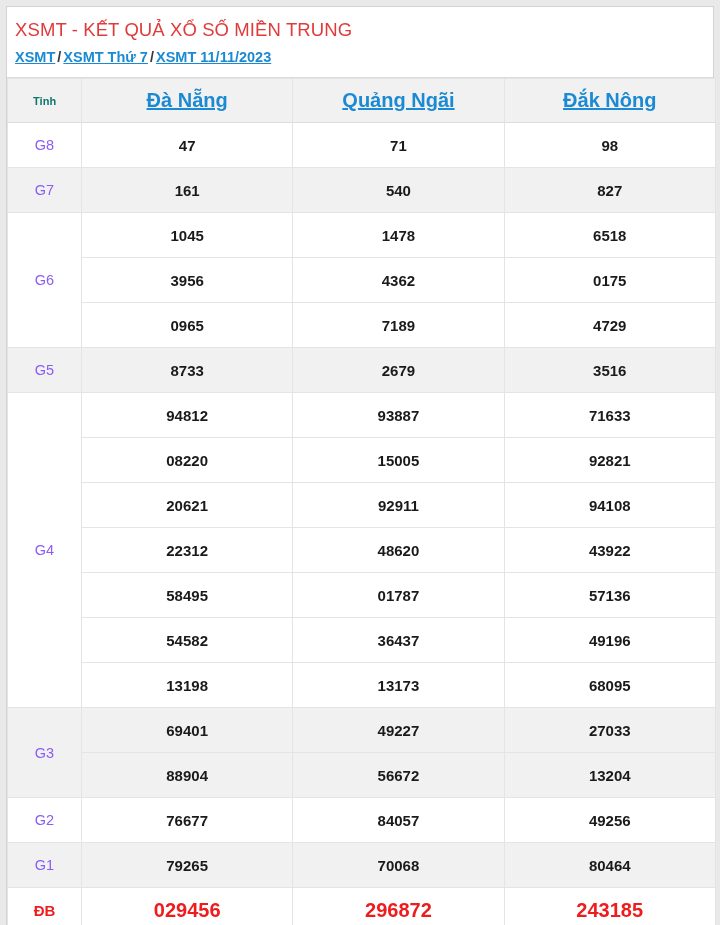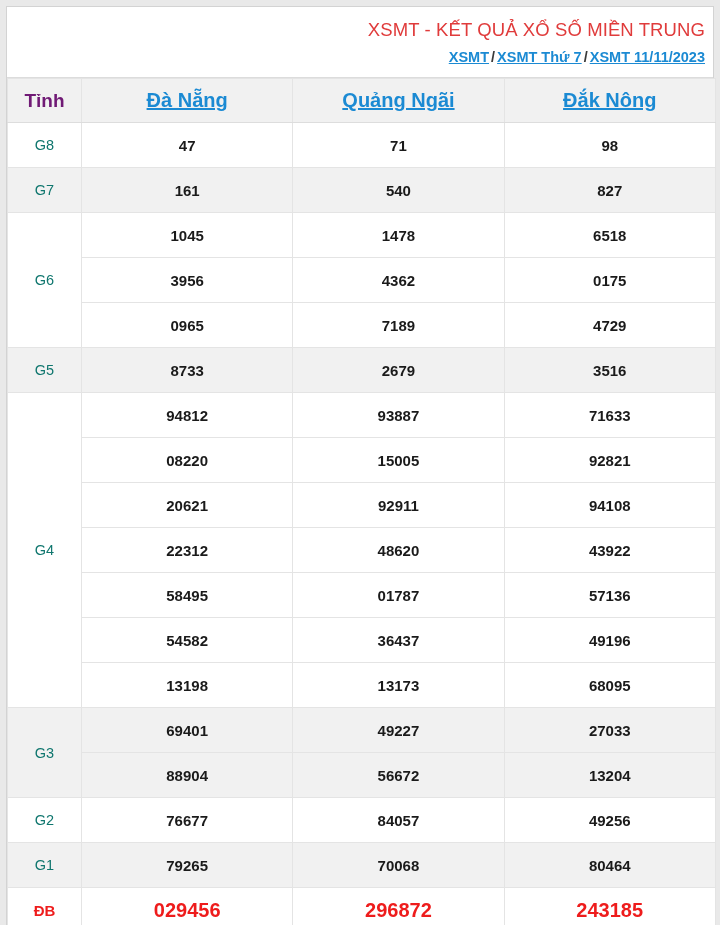--- a/index.html
+++ b/index.html
@@ -20,22 +20,22 @@
     position: absolute;
     left: 6px;
     top: 6px;
     width: 708px;
     background: #ffffff;
     border: 1px solid #d3d3d3;
     box-sizing: border-box;
   }
   
   .header {
-    padding: 11px 8px 10px 8px;
-    text-align: right;
+    padding: 11px 20px 10px 8px;
+    text-align: left;
     border-bottom: 1px solid #dcdcdc;
     background: #ffffff;
   }
   .title {
     color: #e03b3b;
     font-size: 18.5px;
     line-height: 24px;
     letter-spacing: .1px;
     font-weight: 400;
     margin-bottom: 5px;
@@ -72,33 +72,33 @@
     text-align: center;
     vertical-align: middle;
     padding: 0;
   }
   table.results th {
     background: #f1f1f1;
     height: 43px;
     border-bottom: 1px solid #dddddd;
   }
   .th-tinh {
-    font-size: 19px;
-    font-weight: bold;
-    color: #701a75;
+    font-size: 11px;
+    font-weight: bold;
+    color: #0f766e;
   }
   .th-prov a {
     font-size: 20px;
     font-weight: bold;
     color: #1b8ad3;
     text-decoration: underline;
   }
   td.glabel {
     font-size: 14.5px;
-    color: #0f766e;
+    color: #8b5cf6;
     font-weight: 400;
   }
   td.num {
     font-size: 15px;
     font-weight: bold;
     color: #1a1a1a;
     height: 44px;
   }
   tr.shade td { background: #f1f1f1; }
   tr.plain td { background: #ffffff; }

